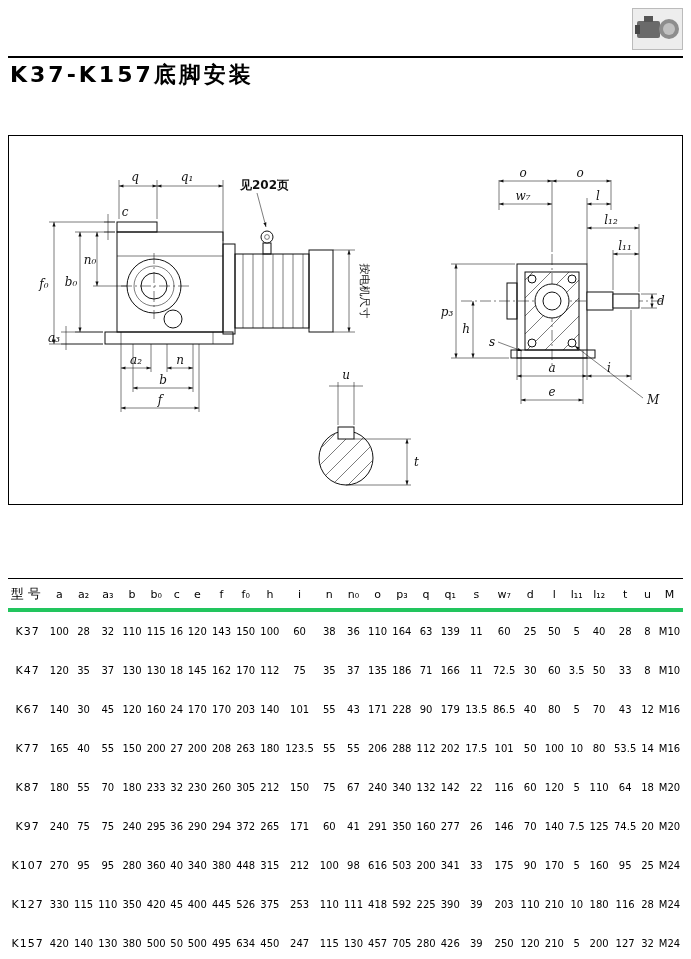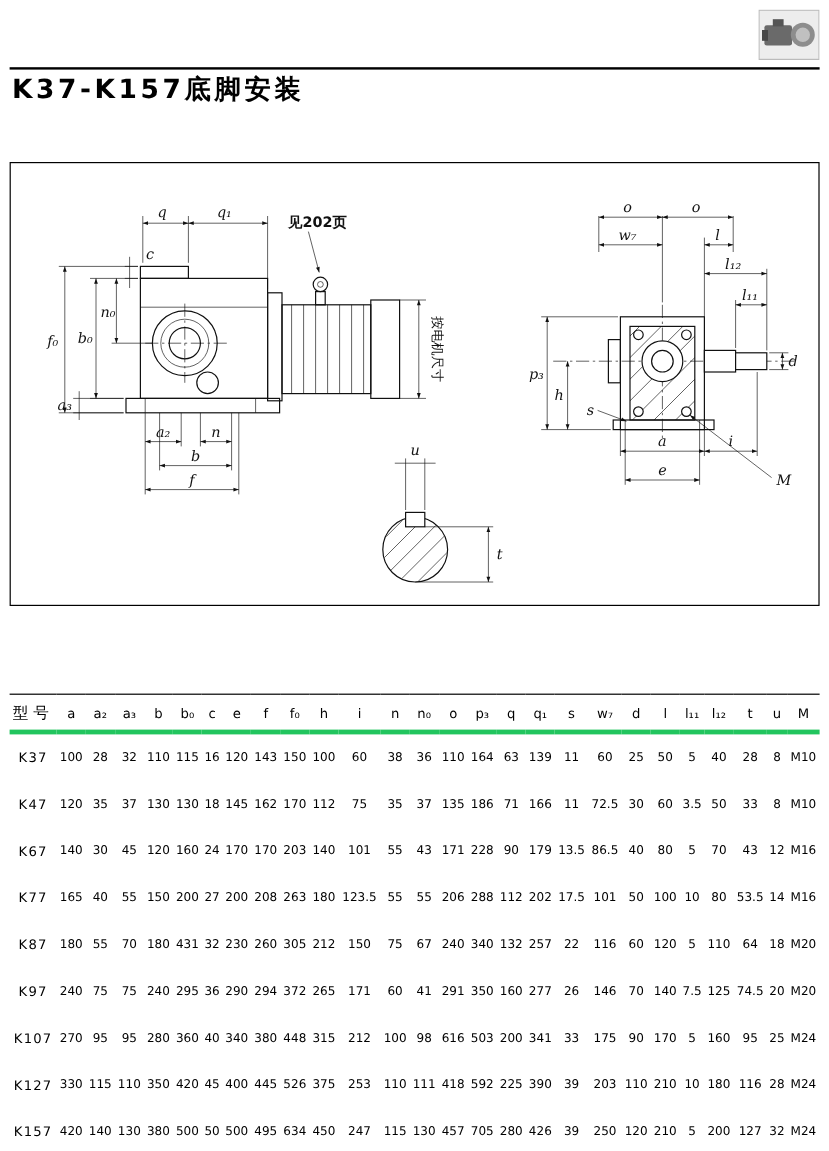--- a/index.html
+++ b/index.html
@@ -406,33 +406,33 @@
           <td>53.5</td>
           <td>14</td>
           <td>M16</td>
         </tr>
         <tr>
           <td class="model">K87</td>
           <td>180</td>
           <td>55</td>
           <td>70</td>
           <td>180</td>
-          <td>431</td>
+          <td>233</td>
           <td>32</td>
           <td>230</td>
           <td>260</td>
           <td>305</td>
           <td>212</td>
           <td>150</td>
           <td>75</td>
           <td>67</td>
           <td>240</td>
           <td>340</td>
           <td>132</td>
-          <td>257</td>
+          <td>142</td>
           <td>22</td>
           <td>116</td>
           <td>60</td>
           <td>120</td>
           <td>5</td>
           <td>110</td>
           <td>64</td>
           <td>18</td>
           <td>M20</td>
         </tr>

